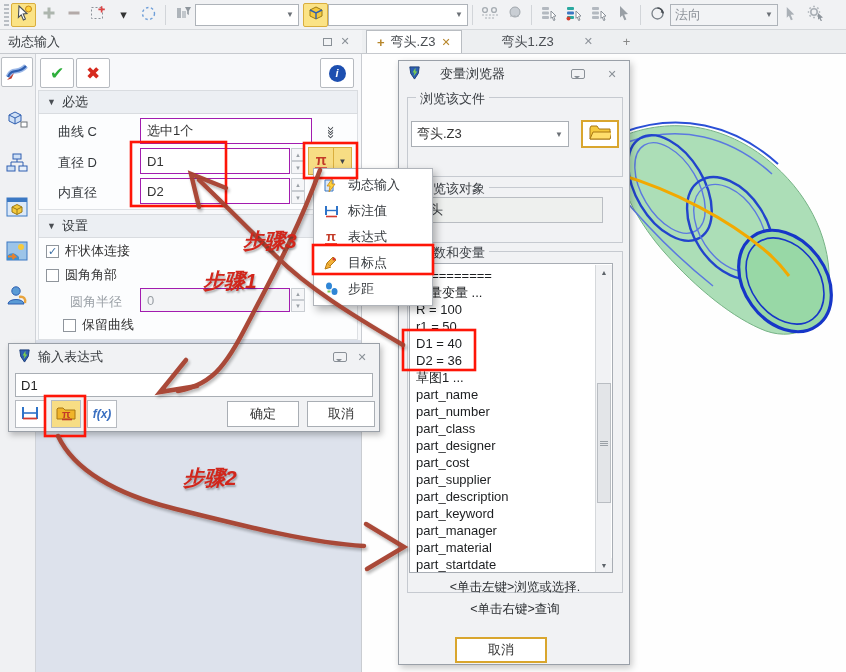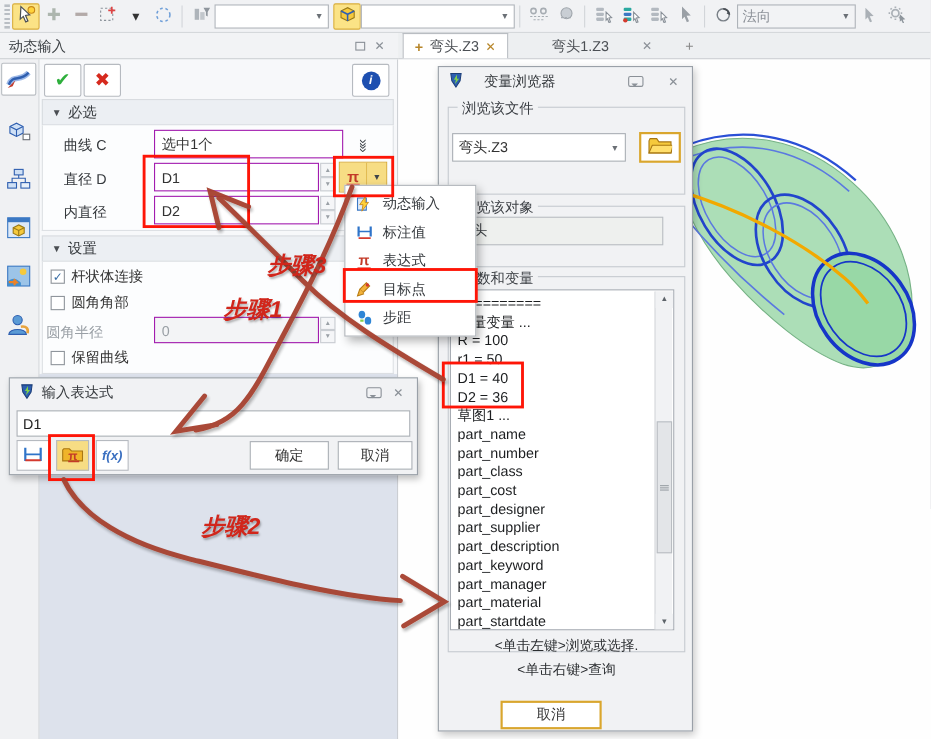--- a/index.html
+++ b/index.html
@@ -346,29 +346,29 @@
   <div class="abs formbox" style="left:38px;top:238px;width:320px;height:102px;"></div>
 
   <div class="abs" style="left:46px;top:242px;display:flex;align-items:center;">
       <span class="chk">✓</span>
       <span>杆状体连接</span>
     </div>
   <div class="abs" style="left:46px;top:266px;display:flex;align-items:center;">
       <span class="chk"></span>
       <span>圆角角部</span>
     </div>
-  <span class="abs flabel" style="left:30px;top:293px;color:#9aa0a6;">圆角半径</span>
+  <span class="abs flabel" style="left:58px;top:293px;color:#9aa0a6;">圆角半径</span>
   <div class="abs ffield dis" style="left:140px;top:288px;width:150px;height:24px;">
       <span>0</span>
     </div>
   <div class="abs spin" style="left:291px;top:288px;height:24px;">
       <span>▲</span>
       <span>▼</span>
     </div>
-  <div class="abs" style="left:46px;top:316px;display:flex;align-items:center;">
+  <div class="abs" style="left:63px;top:316px;display:flex;align-items:center;">
       <span class="chk"></span>
       <span>保留曲线</span>
     </div>
 
   <div class="abs viewport">
     <svg class="abs" style="left:256px;top:44px;" width="228" height="248" viewBox="0 0 228 248">
       <path d="M 0,40 C 55,16 112,28 157,68 C 193,100 214,145 211,190 C 209,226 180,244 148,233 C 116,221 78,190 47,155 C 21,126 4,92 0,70 Z" fill="#a8ddb4" stroke="#6fae7f" stroke-width="1" opacity="0.95"></path>
       <path d="M 6,34 C 60,14 116,26 160,66" fill="none" stroke="#2a4fd6" stroke-width="2"></path>
       <path d="M 10,44 C 62,26 112,38 154,76" fill="none" stroke="#5b79e0" stroke-width="1.5"></path>
       <path d="M 2,96 C 30,130 60,160 95,188" fill="none" stroke="#5b79e0" stroke-width="1.5"></path>
@@ -467,22 +467,22 @@
       <div class="vrow">==========</div>
       <div class="vrow">标量变量 ...</div>
       <div class="vrow">R = 100</div>
       <div class="vrow">r1 = 50</div>
       <div class="vrow">D1 = 40</div>
       <div class="vrow">D2 = 36</div>
       <div class="vrow">草图1 ...</div>
       <div class="vrow">part_name</div>
       <div class="vrow">part_number</div>
       <div class="vrow">part_class</div>
+      <div class="vrow">part_designer</div>
       <div class="vrow">part_cost</div>
-      <div class="vrow">part_designer</div>
       <div class="vrow">part_supplier</div>
       <div class="vrow">part_description</div>
       <div class="vrow">part_keyword</div>
       <div class="vrow">part_manager</div>
       <div class="vrow">part_material</div>
       <div class="vrow">part_startdate</div>
       <div class="vscroll">
         <div class="varr" style="top:0;">▲</div>
         <div class="vthumb">
             <div>

